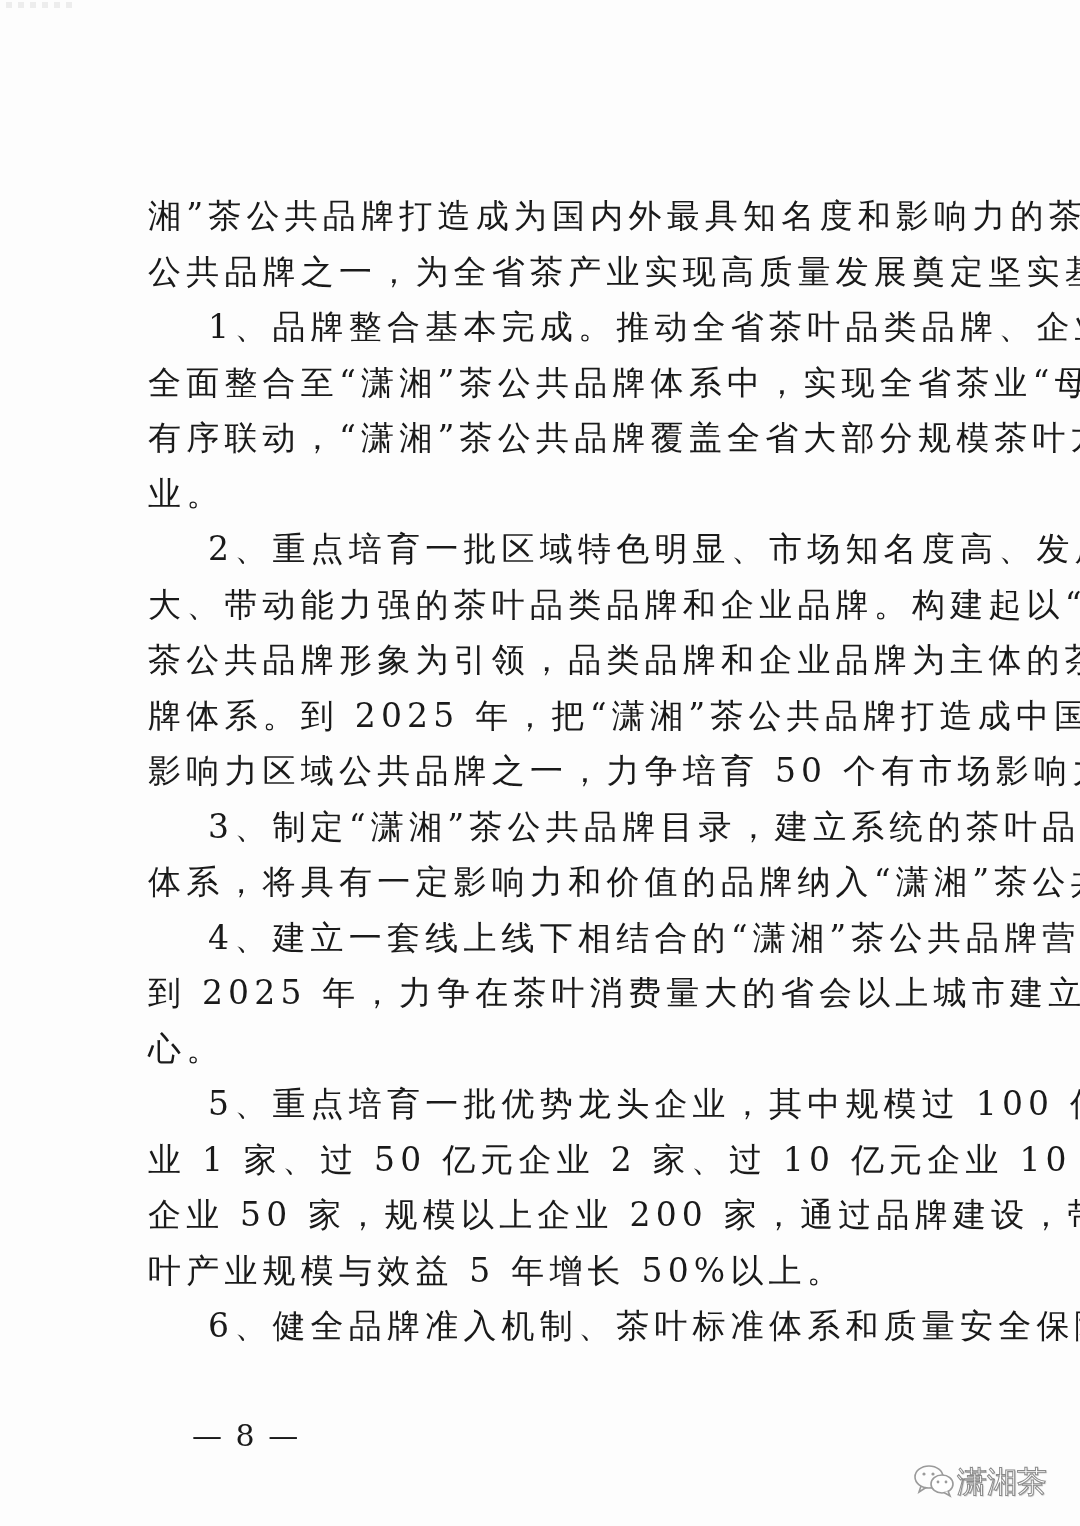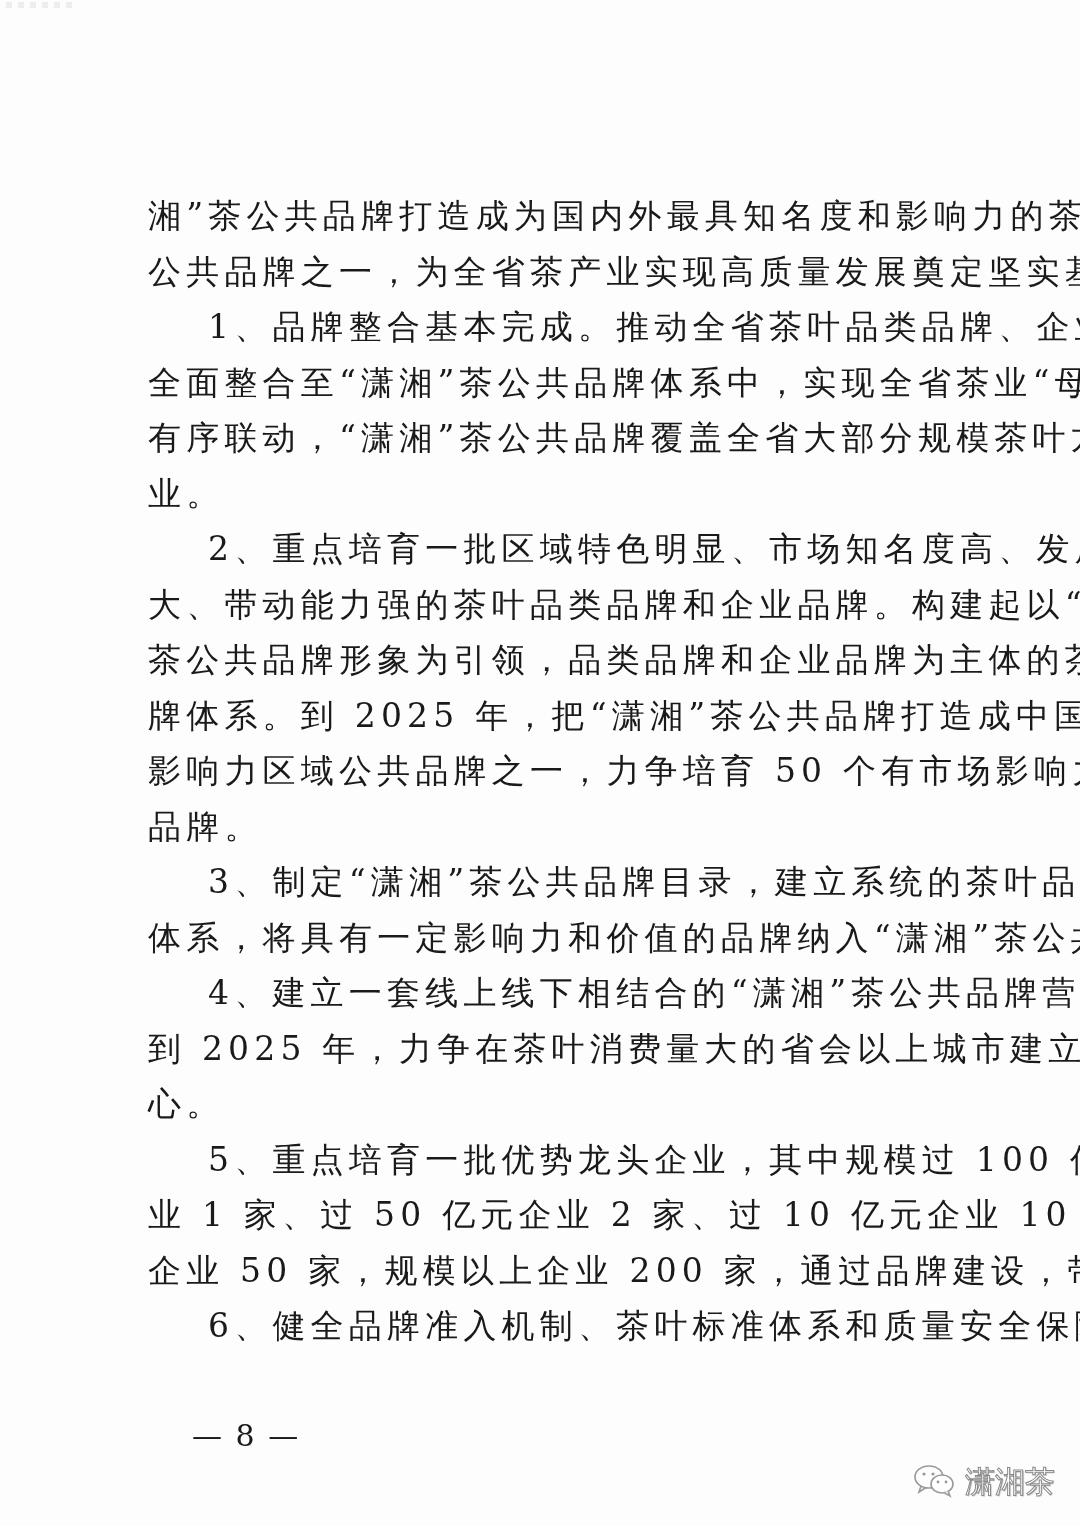--- a/index.html
+++ b/index.html
@@ -55,21 +55,20 @@
       top: 1418px;
       font-size: 30px;
       letter-spacing: 2px;
     }
     .watermark {
       position: absolute;
       left: 913px;
       top: 1462px;
       display: flex;
       align-items: center;
-      gap: 8px;
       color: #9a9a9a;
     }
     .watermark .wm-text {
       font-family: "DejaVu Sans", sans-serif;
       font-size: 30px;
       color: #ffffff;
       -webkit-text-stroke: 1px #8a8a8a;
       text-shadow: 1px 1px 1px #bbb;
     }
   </style>
@@ -87,32 +86,32 @@
     <div class="line indent">1、品牌整合基本完成。推动全省茶叶品类品牌、企业品牌</div>
     <div class="line">全面整合至“潇湘”茶公共品牌体系中，实现全省茶业“母子”品牌</div>
     <div class="line">有序联动，“潇湘”茶公共品牌覆盖全省大部分规模茶叶龙头企</div>
     <div class="line last">业。</div>
 
     <div class="line indent">2、重点培育一批区域特色明显、市场知名度高、发展潜力</div>
     <div class="line">大、带动能力强的茶叶品类品牌和企业品牌。构建起以“潇湘”</div>
     <div class="line">茶公共品牌形象为引领，品类品牌和企业品牌为主体的茶叶品</div>
     <div class="line">牌体系。到 2025 年，把“潇湘”茶公共品牌打造成中国茶叶最具</div>
     <div class="line">影响力区域公共品牌之一，力争培育 50 个有市场影响力的企业</div>
-    <div class="line last">品牌。</div>
 
     <div class="line indent">3、制定“潇湘”茶公共品牌目录，建立系统的茶叶品牌评价</div>
     <div class="line">体系，将具有一定影响力和价值的品牌纳入“潇湘”茶公共品牌目</div>
 
     <div class="line indent">4、建立一套线上线下相结合的“潇湘”茶公共品牌营销体系，</div>
     <div class="line">到 2025 年，力争在茶叶消费量大的省会以上城市建立起展销中</div>
     <div class="line last">心。</div>
 
     <div class="line indent">5、重点培育一批优势龙头企业，其中规模过 100 亿元企</div>
     <div class="line">业 1 家、过 50 亿元企业 2 家、过 10 亿元企业 10 家、过 1 亿元</div>
     <div class="line">企业 50 家，规模以上企业 200 家，通过品牌建设，带动全省茶</div>
+    <div class="line last">叶产业规模与效益 5 年增长 50%以上。</div>
 
     <div class="line indent">6、健全品牌准入机制、茶叶标准体系和质量安全保障体系，</div>
   </div>
 
   <div class="page-number">— 8 —</div>
 
   <div class="watermark">
     <span>
       <svg width="44" height="36" viewBox="0 0 44 36">
         <ellipse cx="16" cy="14" rx="14" ry="11" fill="none" stroke="#9a9a9a" stroke-width="1.6"></ellipse>

